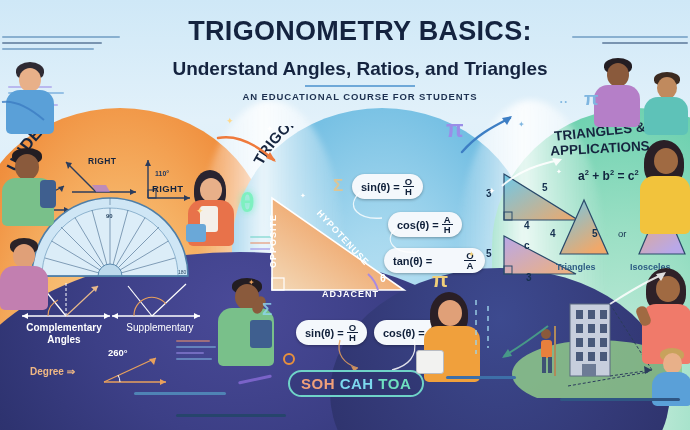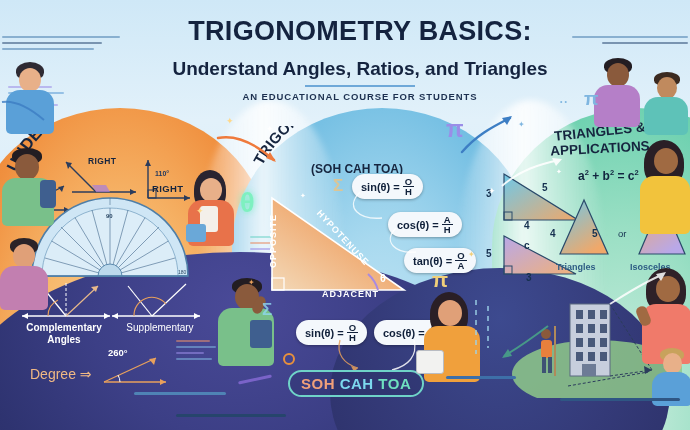--- a/index.html
+++ b/index.html
@@ -49,21 +49,21 @@
 
   
   .angLbl{position:absolute;font-size:8px;font-weight:bold;color:#16253f;letter-spacing:.4px;}
   .deg{position:absolute;font-size:7px;font-weight:bold;color:#243a5e;}
 
   
   #protractor{position:absolute;left:30px;top:196px;width:160px;height:84px;}
 
   
   .lowLbl{position:absolute;color:#ffffff;font-size:10px;text-align:center;line-height:1.15;}
-  #degArrow{position:absolute;left:30px;top:366px;color:#f0b884;font-size:14px;font-weight:normal;}
+  #degArrow{position:absolute;left:30px;top:366px;color:#f0b884;font-size:10px;font-weight:bold;}
   #deg260{position:absolute;left:108px;top:347px;color:#ffffff;font-size:9.5px;font-weight:bold;}
 
   
   .triLbl{position:absolute;color:#ffffff;font-weight:bold;letter-spacing:1px;}
   #lblOpp{left:268px;top:214px;font-size:9px;writing-mode:vertical-rl;transform:rotate(180deg);}
   #lblHyp{left:322px;top:208px;font-size:9px;transform:rotate(47deg);transform-origin:left top;}
   #lblAdj{left:322px;top:289px;font-size:9px;color:#ffffff;}
 
   
   .pill{position:absolute;background:#f4f8fc;border-radius:13px;
@@ -267,21 +267,20 @@
   </div>
 
   <svg class="abs" style="left:250px;top:126px;" width="250" height="62">
     <defs>
         <path id="arcC" d="M6,54 A126,126 0 0,1 242,54"></path>
       </defs>
     <text font-family="Liberation Sans, sans-serif" font-size="15" font-weight="bold" fill="#16253f">
       <textPath href="#arcC" startOffset="5%" id="tp-center">TRIGONOMETRIC RATIOS</textPath>
     </text>
   </svg>
-  <div style="position:absolute;left:262px;top:162px;width:190px;text-align:center;font-size:12px;font-weight:bold;color:#16253f;">(SOH CAH TOA)</div>
 
   <svg class="abs" style="left:258px;top:192px;" width="160" height="110">
     <defs>
       <linearGradient id="triGrad" x1="0" y1="1" x2="1" y2="0">
         <stop offset="0%" stop-color="#f3d9b8"></stop>
           <stop offset="50%" stop-color="#f0b07a"></stop>
         <stop offset="100%" stop-color="#f9f3e8"></stop>
       </linearGradient>
     </defs>
     <polygon points="14,98 14,6 146,98" fill="url(#triGrad)" stroke="#ffffff" stroke-width="1.6"></polygon>
@@ -300,21 +299,21 @@
       <span class="den">H</span>
     </span>
   </div>
   <div class="pill" style="left:388px;top:212px;">
     <span>cos(θ) =</span>
     <span class="frac">
       <span class="num">A</span>
       <span class="den">H</span>
     </span>
   </div>
-  <div class="pill" style="left:404px;top:248px;">
+  <div class="pill" style="left:384px;top:248px;gap:29px;">
     <span>tan(θ) =</span>
     <span class="frac">
       <span class="num">O</span>
       <span class="den">A</span>
     </span>
   </div>
 
   <div class="pill" style="left:296px;top:320px;">
     <span>sin(θ) =</span>
     <span class="frac">

